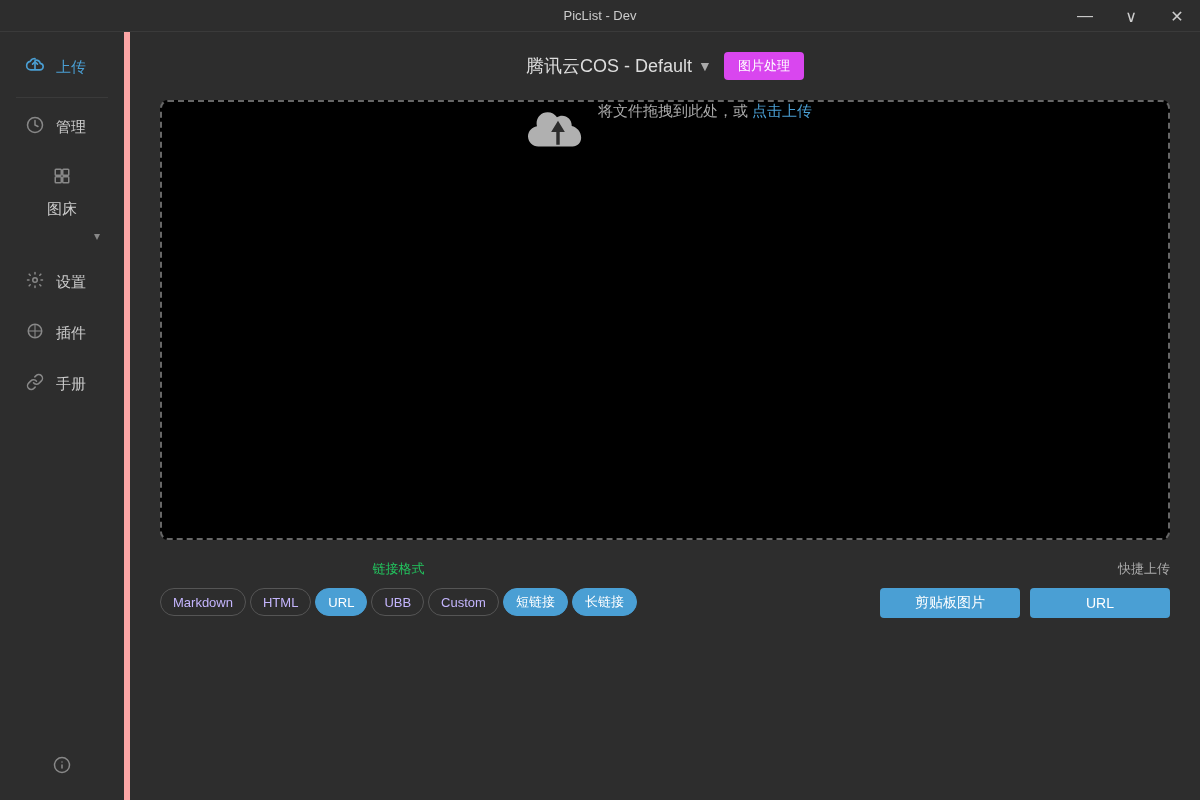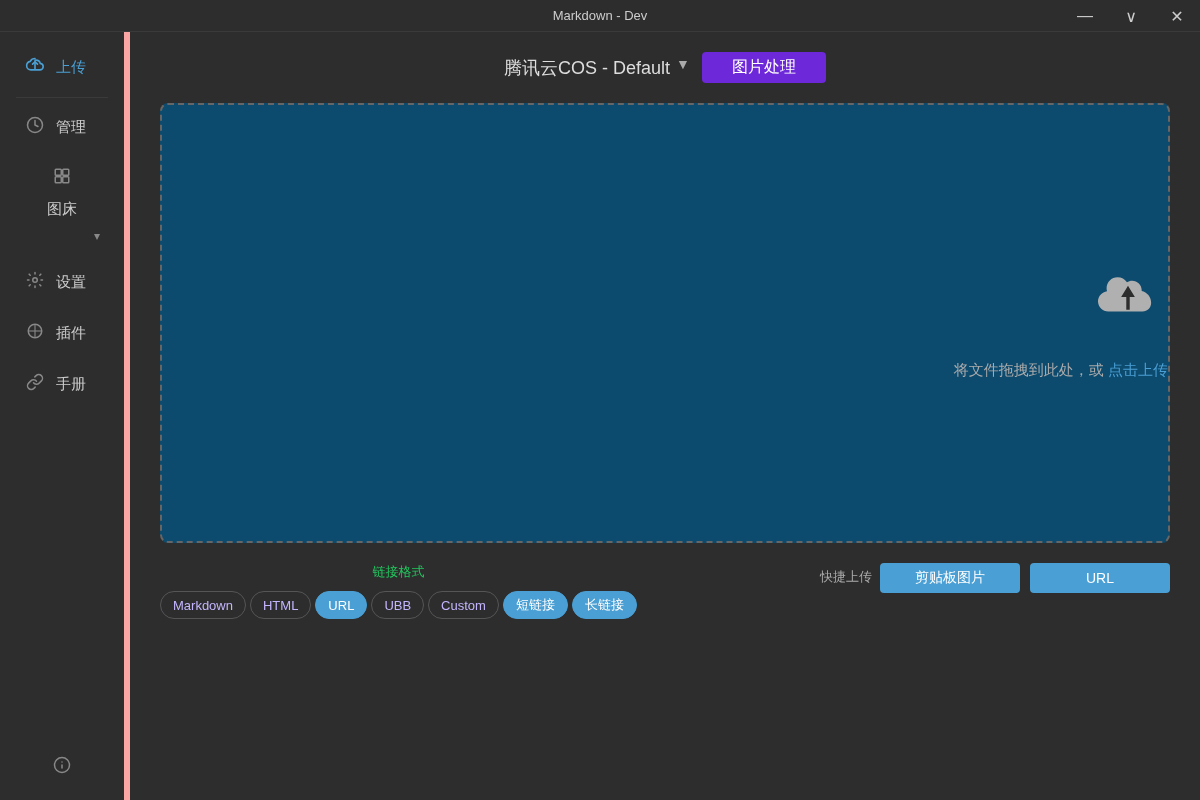--- a/index.html
+++ b/index.html
@@ -122,52 +122,51 @@
     .top-bar {
       display: flex;
       align-items: center;
       gap: 12px;
       margin-bottom: 20px;
       width: 100%;
       justify-content: center;
     }
     .bucket-selector {
       display: flex;
-      align-items: flex-start;
+      align-items: center;
       gap: 6px;
       font-size: 18px;
       color: #ddd;
       cursor: pointer;
     }
     .bucket-selector .dropdown-arrow {
       font-size: 14px;
       color: #aaa;
     }
     .image-process-btn {
-      background: #6d28d9;
+      background: #d946ef;
       color: #fff;
       border: none;
       border-radius: 4px;
-      padding: 5px 30px;
-      font-size: 16px;
+      padding: 5px 14px;
+      font-size: 13px;
       cursor: pointer;
       font-family: inherit;
     }
 
     
     .drop-zone {
       width: 100%;
       flex: 1;
       border: 2px dashed #666;
       border-radius: 8px;
       display: flex;
-      flex-direction: column;
-      align-items: flex-end;
-      justify-content: center;
-      background: #0c4a6e;
+      align-items: flex-start;
+      justify-content: center;
+      background: #000000;
       cursor: pointer;
       position: relative;
       max-height: 440px;
     }
 
     .upload-cloud-icon {
       margin-bottom: 30px;
     }
     .upload-cloud-icon svg {
       width: 80px;
@@ -228,22 +227,22 @@
     }
     .format-btn.pill-active {
       background: #4a9fd4;
       border-color: #4a9fd4;
       color: #fff;
       border-radius: 14px;
     }
 
     .quick-upload-group {
       display: flex;
-      flex-direction: row;
-      align-items: center;
+      flex-direction: column;
+      align-items: flex-end;
       gap: 8px;
     }
     .quick-upload-label {
       font-size: 13px;
       color: #aaa;
       margin-bottom: 2px;
     }
     .quick-btns {
       display: flex;
       gap: 10px;
@@ -257,21 +256,21 @@
       font-size: 14px;
       cursor: pointer;
       font-family: inherit;
       min-width: 140px;
     }
   </style>
 </head>
 <body>
 
 <div class="titlebar">
-  <span class="titlebar-title">Markdown - Dev</span>
+  <span class="titlebar-title">PicList - Dev</span>
   <div class="titlebar-controls">
     <div class="titlebar-btn">
       <span>—</span>
     </div>
     <div class="titlebar-btn">
       <span>∨</span>
     </div>
     <div class="titlebar-btn close">
       <span>✕</span>
     </div>

